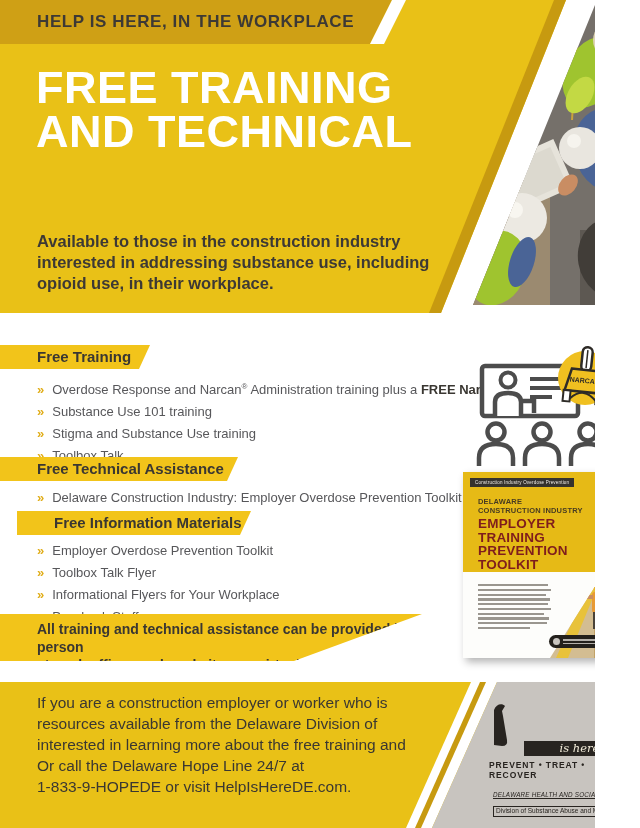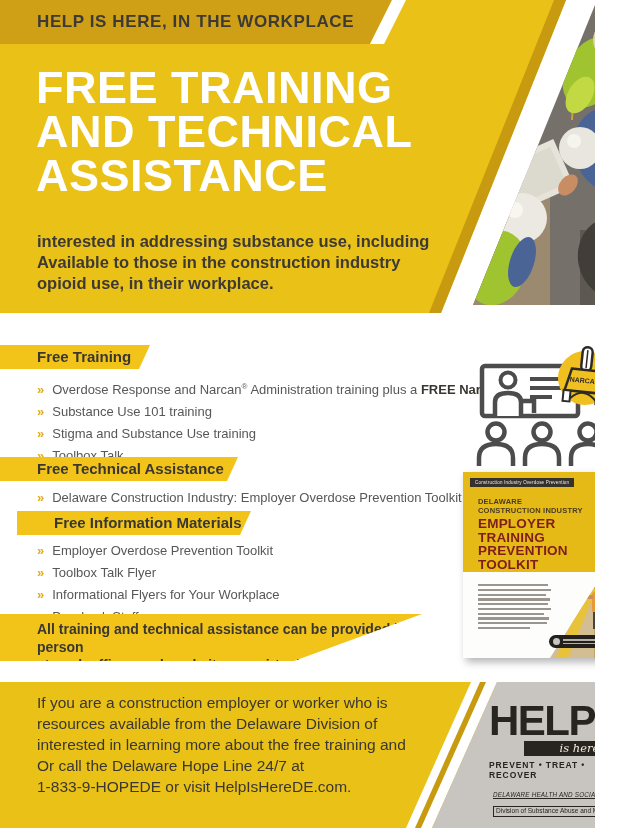--- a/index.html
+++ b/index.html
@@ -139,25 +139,24 @@
     </g>
   </svg>
 
   <div class="full top-band"></div>
   <div class="full band-slash"></div>
   <div class="abs band-text">HELP IS HERE, IN THE WORKPLACE</div>
 
   <div class="abs hero-title">
     <div>FREE TRAINING</div>
     <div>AND TECHNICAL</div>
-    <div>ASSISTANCE</div>
   </div>
   <div class="abs hero-sub">
+    <div>Available to those in the construction industry</div>
     <div>interested in addressing substance use, including</div>
-    <div>Available to those in the construction industry</div>
     <div>opioid use, in their workplace.</div>
   </div>
 
   <div class="abs banner b-training">Free Training</div>
   <ul class="abs bullets u-training">
     <li>
       <span class="chev">»</span>
       <span class="bt"><span>Overdose Response and Narcan</span><sup>®</sup><span> Administration training plus a </span><b>FREE Narcan kit</b></span>
     </li>
     <li>
@@ -295,21 +294,20 @@
   <div class="abs foot-text">
     <div>If you are a construction employer or worker who is</div>
     <div>resources available from the Delaware Division of</div>
     <div>interested in learning more about the free training and</div>
     <div>Or call the Delaware Hope Line 24/7 at</div>
     <div>1-833-9-HOPEDE or visit HelpIsHereDE.com.</div>
   </div>
 
   <div class="abs help-logo">
     <div class="hl-row">
-      <span class="hl-help">HELP</span>
       <svg class="hl-de" width="17" height="46" viewBox="0 0 17 46">
         <path d="M3 8 C5 2 11 1 14 4 L11 9 L12 14 L16 38 Q17 44 11 44 L3 43 Z" fill="#282420"></path>
       </svg>
     </div>
     <div class="hl-bar">is here.</div>
     <div class="hl-motto">PREVENT • TREAT • RECOVER</div>
     <div class="hl-dhss">
       <svg width="24" height="24" viewBox="0 0 24 24">
         <circle cx="12" cy="12" r="11" fill="#282420"></circle>
         <path d="M6 7 Q14 4 16 12 Q14 20 6 17 Q10 12 6 7 Z" fill="#c8c4bf"></path>

